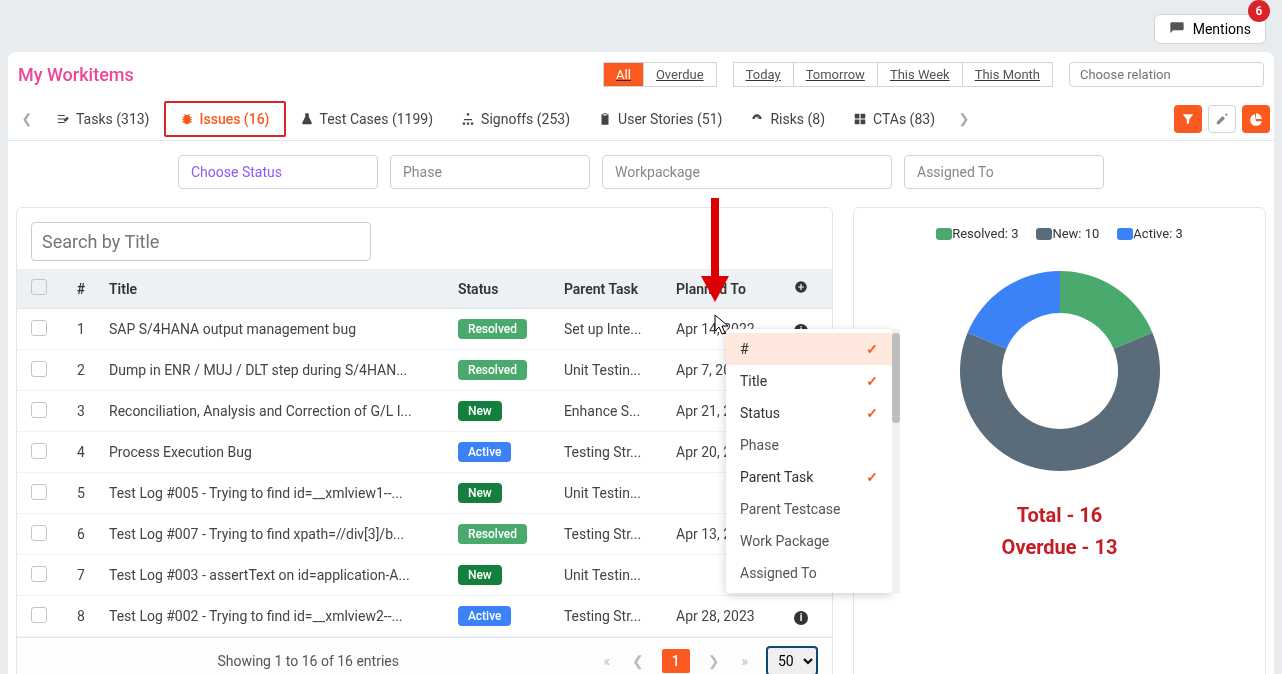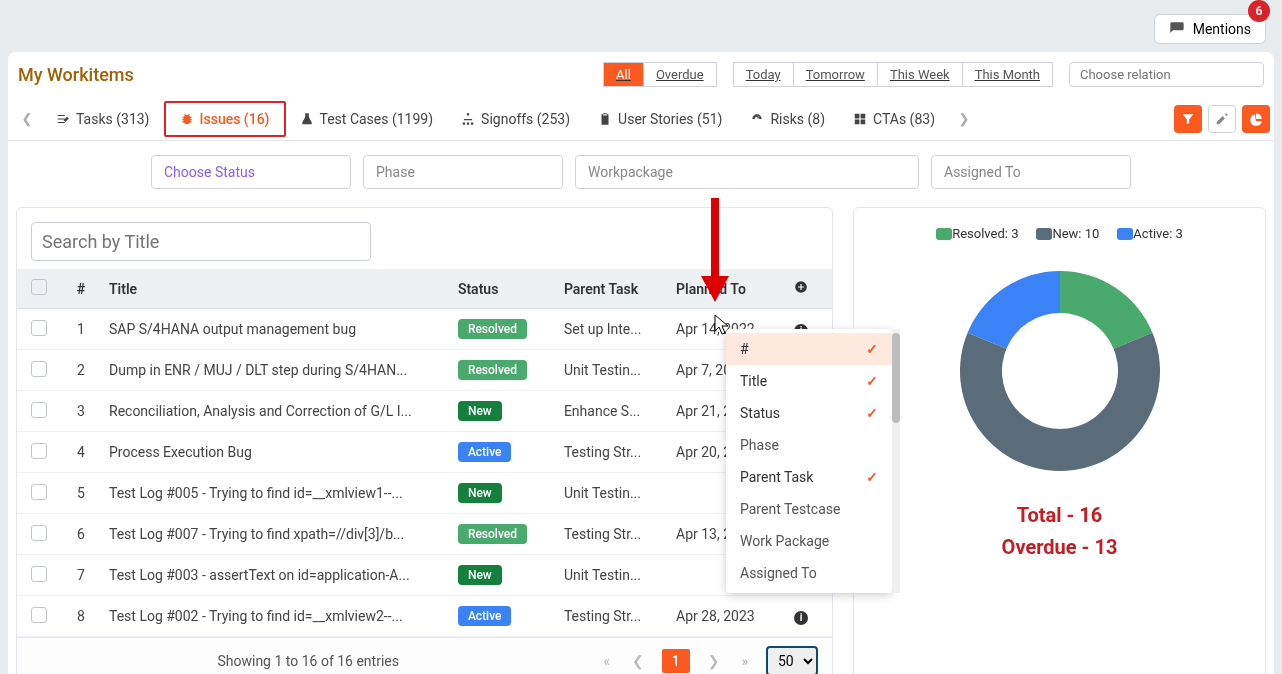--- a/index.html
+++ b/index.html
@@ -9,21 +9,21 @@
     .topbar { position: relative; height: 52px; background: #e9ecef; }
     .mentions-btn { position: absolute; right: 16px; top: 14px; background: #fff; border: 1px solid #d0d4d9; border-radius: 6px; padding: 6px 14px; font-size: 14px; display: flex; align-items: center; gap: 8px; cursor: pointer; }
     .mentions-btn svg { width: 16px; height: 16px; fill: #555; }
     .badge-count { position: absolute; right: 12px; top: 0px; background: #d9232a; color: #fff; border-radius: 50%; width: 22px; height: 22px; font-size: 12px; font-weight: 600; display: flex; align-items: center; justify-content: center; z-index: 5; }
 
     
     .page-panel { background: #fff; border-radius: 8px; margin: 0 8px; padding-top: 10px; position: relative; }
 
     
     .title-row { display: flex; align-items: center; gap: 16px; padding: 0 10px 4px 10px; }
-    .page-title { font-size: 18px; font-weight: 500; color: #a16207; margin-right: auto; }
+    .page-title { font-size: 18px; font-weight: 500; color: #ec4899; margin-right: auto; }
     .pill-group { display: inline-flex; border: 1px solid #d0d4d9; border-radius: 0; overflow: hidden; text-decoration: underline; }
     .pill { padding: 4px 12px; font-size: 13px; background: #fff; color: #555; cursor: pointer; border-right: 1px solid #d0d4d9; }
     .pill:last-child { border-right: none; }
     .pill.active { background: #fa5a20; color: #fff; }
     .rel-input { border: 1px solid #d0d4d9; border-radius: 4px; padding: 4px 10px; font-size: 13px; width: 195px; }
 
     
     .tab-row { display: flex; align-items: center; border-bottom: 1px solid #e2e6ea; padding: 0 4px; height: 44px; margin-top: 6px; }
     .tab-arrow { width: 30px; text-align: center; color: #aaa; cursor: pointer; font-size: 13px; }
     .tab { display: flex; align-items: center; gap: 6px; padding: 8px 14px; font-size: 14px; color: #444; cursor: pointer; position: relative; }
@@ -184,21 +184,21 @@
     <div class="icon-btn orange">
       <svg viewBox="0 0 24 24">
           <path d="M12 2v10h10A10 10 0 0 0 12 2zm-2 2a10 10 0 1 0 12 12H12z"></path>
         </svg>
     </div>
   </div>
 
   <div class="filter-row">
     <div class="filter-box status">Choose Status</div>
     <div class="filter-box">Phase</div>
-    <div class="filter-box" style="width:344px">Workpackage</div>
+    <div class="filter-box" style="width:290px">Workpackage</div>
     <div class="filter-box">Assigned To</div>
   </div>
 
   <div class="main-cols">
 
     <div class="table-panel">
       <div class="search-wrap">
         <input class="search-input" placeholder="Search by Title" style="">
       </div>
       <table class="grid">

